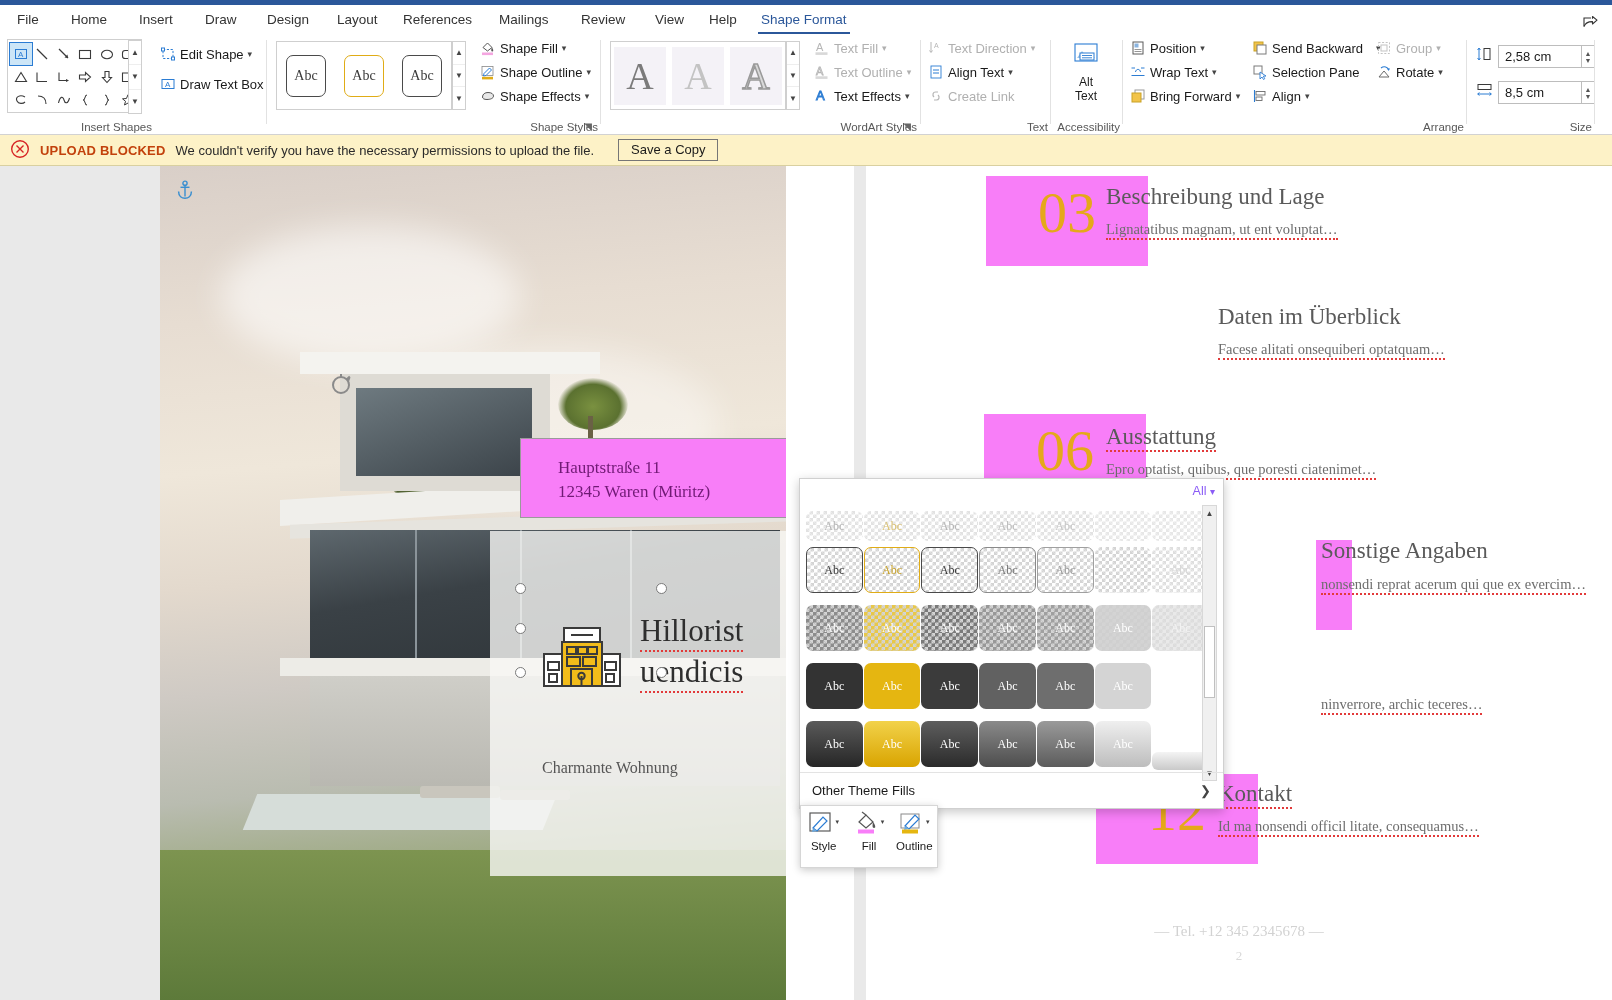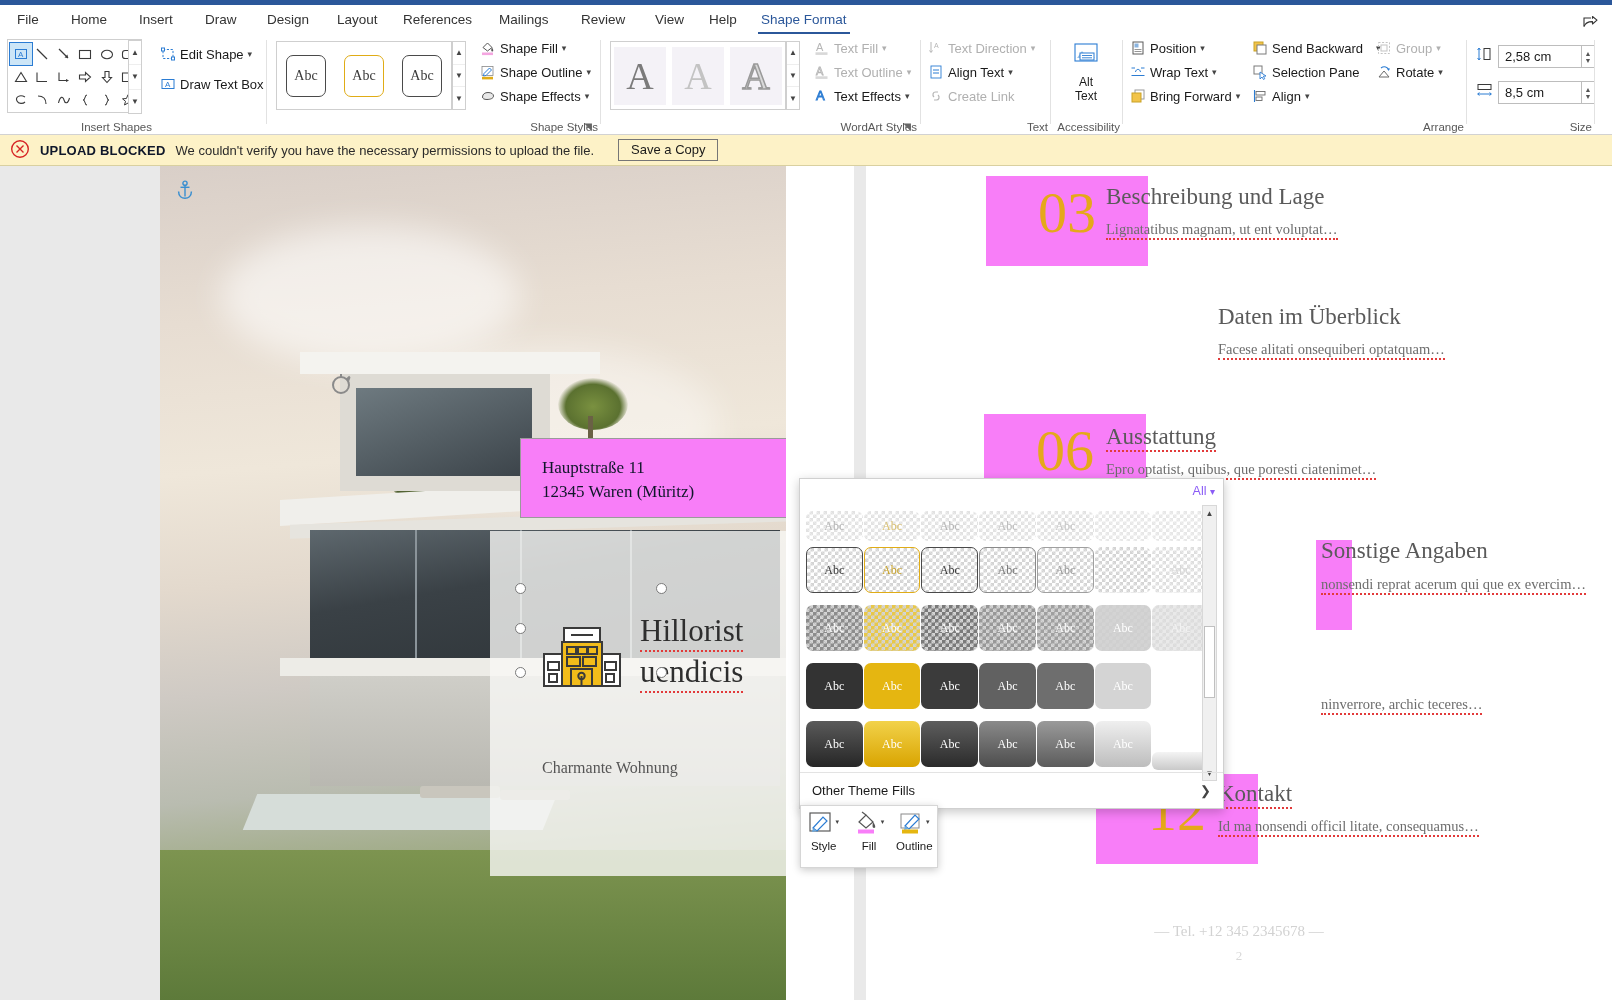--- a/index.html
+++ b/index.html
@@ -72,21 +72,21 @@
      font-family:"Liberation Serif", serif; font-size:38px; }
 
   .numbox { position:absolute; width:84px; height:23px; border:1px solid #bdbdbd; background:#fff;
      font-size:13px; padding-left:6px; line-height:21px; color:#1a1a1a; }
   .spin { position:absolute; width:13px; height:23px; border:1px solid #bdbdbd; border-left:none; background:#fff;
      display:flex; flex-direction:column; align-items:center; justify-content:center; font-size:7px; color:#555; }
 
   
   #notify { position:absolute; top:135px; left:0; width:1612px; height:31px; background:#fdf2c7;
      border-bottom:1px solid #d9d0a0; display:flex; align-items:center; padding-left:10px; gap:10px; }
-  #notify .nbold { font-weight:bold; font-size:13px; color:#0f172a; letter-spacing:.2px;}
+  #notify .nbold { font-weight:bold; font-size:13px; color:#c2410c; letter-spacing:.2px;}
   #notify .ntext { font-size:13px; color:#2a2a2a; }
   #savecopy { margin-left:14px; height:22px; border:1px solid #767676; background:#fdf2c7; font-size:13px;
      padding:0 12px; line-height:20px; color:#1a1a1a; }
 
   
   #workspace { position:absolute; top:166px; left:0; width:1612px; height:834px; background:#e9e9e9; overflow:hidden;}
   #pagewrap { position:absolute; left:160px; top:0; width:1452px; height:834px; background:#fff; }
 
   
   #photo { position:absolute; left:0; top:0; width:626px; height:834px; overflow:hidden; }
@@ -110,21 +110,21 @@
   #cardlogo { position:absolute; left:52px; top:95px; width:80px; height:75px; }
   #cardname { position:absolute; left:150px; top:80px; font-family:"Liberation Serif", serif;
      font-size:31px; line-height:39px; color:#2e2e2e; }
   .squig { border-bottom:2px dotted #e23a3a; }
   #cardsub { position:absolute; left:52px; top:228px; font-family:"Liberation Serif", serif;
      font-size:16px; color:#555; }
   #rotatehandle { position:absolute; left:168px; top:206px; }
 
   
   #pinkbox { position:absolute; left:360px; top:272px; width:282px; height:80px; background:#f87ef8; }
-  #pinkbox .line { font-family:"Liberation Serif", serif; font-size:17px; color:#0f172a; line-height:24px; }
+  #pinkbox .line { font-family:"Liberation Serif", serif; font-size:17px; color:#701a75; line-height:24px;margin-left:16px; }
   .handle { position:absolute; width:11px; height:11px; border-radius:50%; background:#fff; border:1.3px solid #7a7a7a; }
   .selborder { position:absolute; border:1px solid #9a9a9a; }
 
   
   #rightpage { position:absolute; left:706px; top:0; width:746px; height:834px; background:#fff; }
   .numblk { position:absolute; font-family:"Liberation Serif", serif; color:#e5a81a; font-size:58px;
      line-height:74px; background:#f87ef8; text-align:center; }
   .ehead { position:absolute; font-family:"Liberation Serif", serif; font-size:23px; color:#5a5a5a; white-space:nowrap;}
   .esub { position:absolute; font-family:"Liberation Serif", serif; font-size:14.5px; color:#6d6d6d; white-space:nowrap;}
   .wave { border-bottom:2px dotted #e23a3a; }

